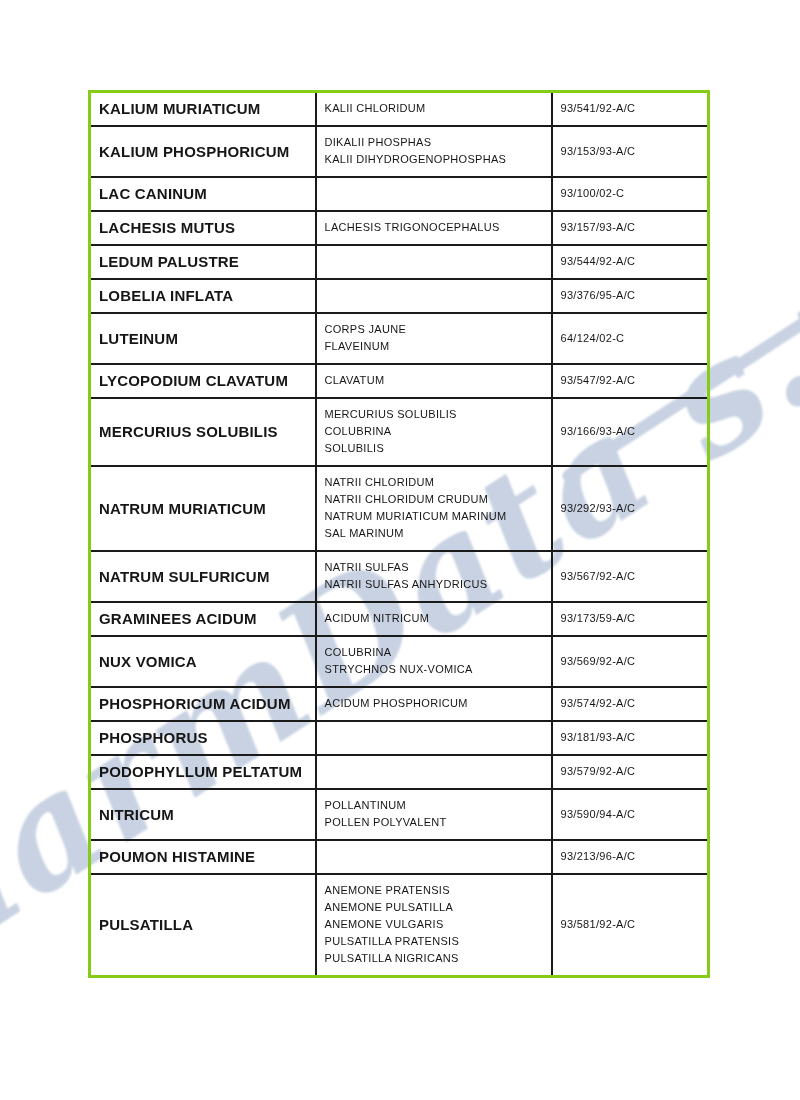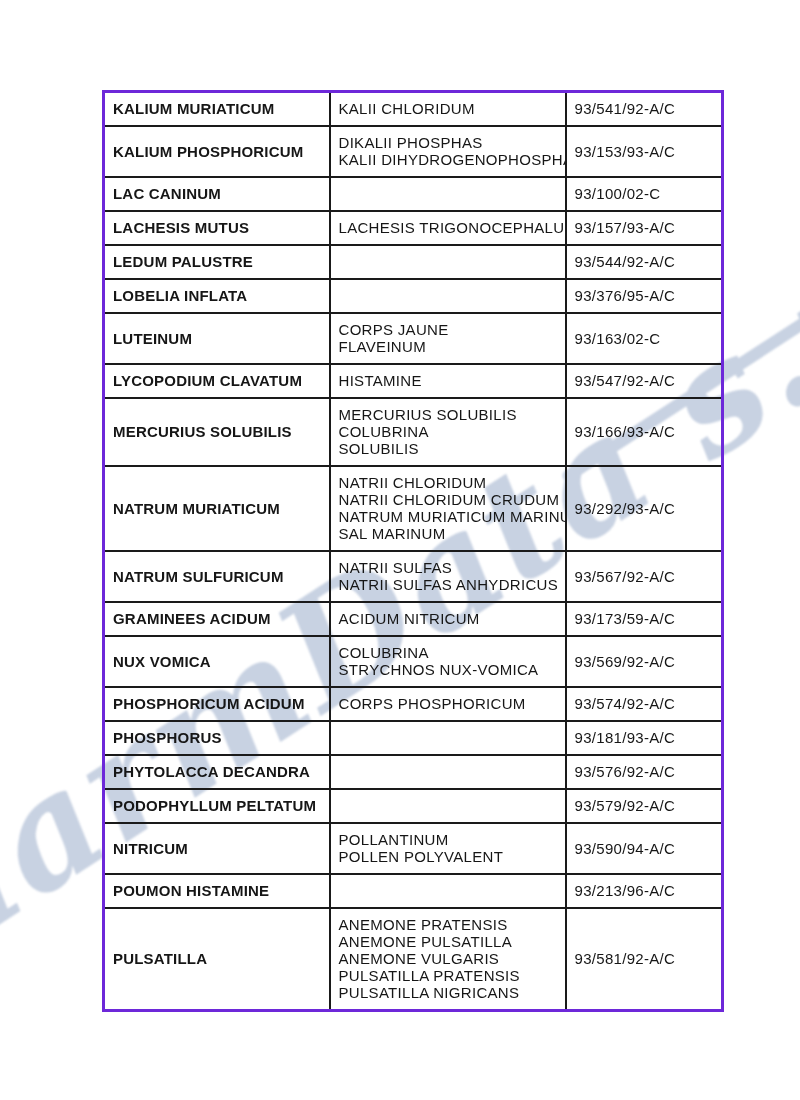--- a/index.html
+++ b/index.html
@@ -44,47 +44,47 @@
     width: 290px;
     height: 12px;
     border-radius: 6px;
     background: #c8d2e2;
     transform: rotate(-33deg);
   }
 
   
   table.reg-table {
     position: absolute;
-    left: 102px;
+    left: 88px;
     top: 90px;
     z-index: 1;
     border-collapse: collapse;
     table-layout: fixed;
     width: 621px;
-    border: 3px solid #6d28d9;
+    border: 3px solid #84cc16;
   }
   col.c1 { width: 226px; }
   col.c2 { width: 236px; }
   col.c3 { width: 157px; }
   td {
     border: 2px solid #1a1a1a;
     vertical-align: middle;
     padding: 7px 6px 8px 8px;
     background: transparent;
     color: #161616;
     overflow: hidden;
   }
   td.name-cell {
     font-weight: bold;
     font-size: 15px;
     letter-spacing: 0.2px;
   }
   td.syn-cell,
   td.reg-cell {
-    font-size: 15px;
+    font-size: 11px;
     letter-spacing: 0.3px;
   }
   .line {
     line-height: 17px;
     min-height: 17px;
     white-space: nowrap;
   }
 </style>
 </head>
 <body>
@@ -172,29 +172,29 @@
     </tr>
         <tr>
       <td class="name-cell">
             <div class="line">LUTEINUM</div>
           </td>
       <td class="syn-cell">
             <div class="line">CORPS JAUNE</div>
             <div class="line">FLAVEINUM</div>
           </td>
       <td class="reg-cell">
-            <div class="line">93/163/02-C</div>
+            <div class="line">64/124/02-C</div>
           </td>
     </tr>
         <tr>
       <td class="name-cell">
             <div class="line">LYCOPODIUM CLAVATUM</div>
           </td>
       <td class="syn-cell">
-            <div class="line">HISTAMINE</div>
+            <div class="line">CLAVATUM</div>
           </td>
       <td class="reg-cell">
             <div class="line">93/547/92-A/C</div>
           </td>
     </tr>
         <tr>
       <td class="name-cell">
             <div class="line">MERCURIUS SOLUBILIS</div>
           </td>
       <td class="syn-cell">
@@ -253,46 +253,35 @@
           </td>
       <td class="reg-cell">
             <div class="line">93/569/92-A/C</div>
           </td>
     </tr>
         <tr>
       <td class="name-cell">
             <div class="line">PHOSPHORICUM ACIDUM</div>
           </td>
       <td class="syn-cell">
-            <div class="line">CORPS PHOSPHORICUM</div>
+            <div class="line">ACIDUM PHOSPHORICUM</div>
           </td>
       <td class="reg-cell">
             <div class="line">93/574/92-A/C</div>
           </td>
     </tr>
         <tr>
       <td class="name-cell">
             <div class="line">PHOSPHORUS</div>
           </td>
       <td class="syn-cell">
             <div class="line"></div>
           </td>
       <td class="reg-cell">
             <div class="line">93/181/93-A/C</div>
-          </td>
-    </tr>
-        <tr>
-      <td class="name-cell">
-            <div class="line">PHYTOLACCA DECANDRA</div>
-          </td>
-      <td class="syn-cell">
-            <div class="line"></div>
-          </td>
-      <td class="reg-cell">
-            <div class="line">93/576/92-A/C</div>
           </td>
     </tr>
         <tr>
       <td class="name-cell">
             <div class="line">PODOPHYLLUM PELTATUM</div>
           </td>
       <td class="syn-cell">
             <div class="line"></div>
           </td>
       <td class="reg-cell">

